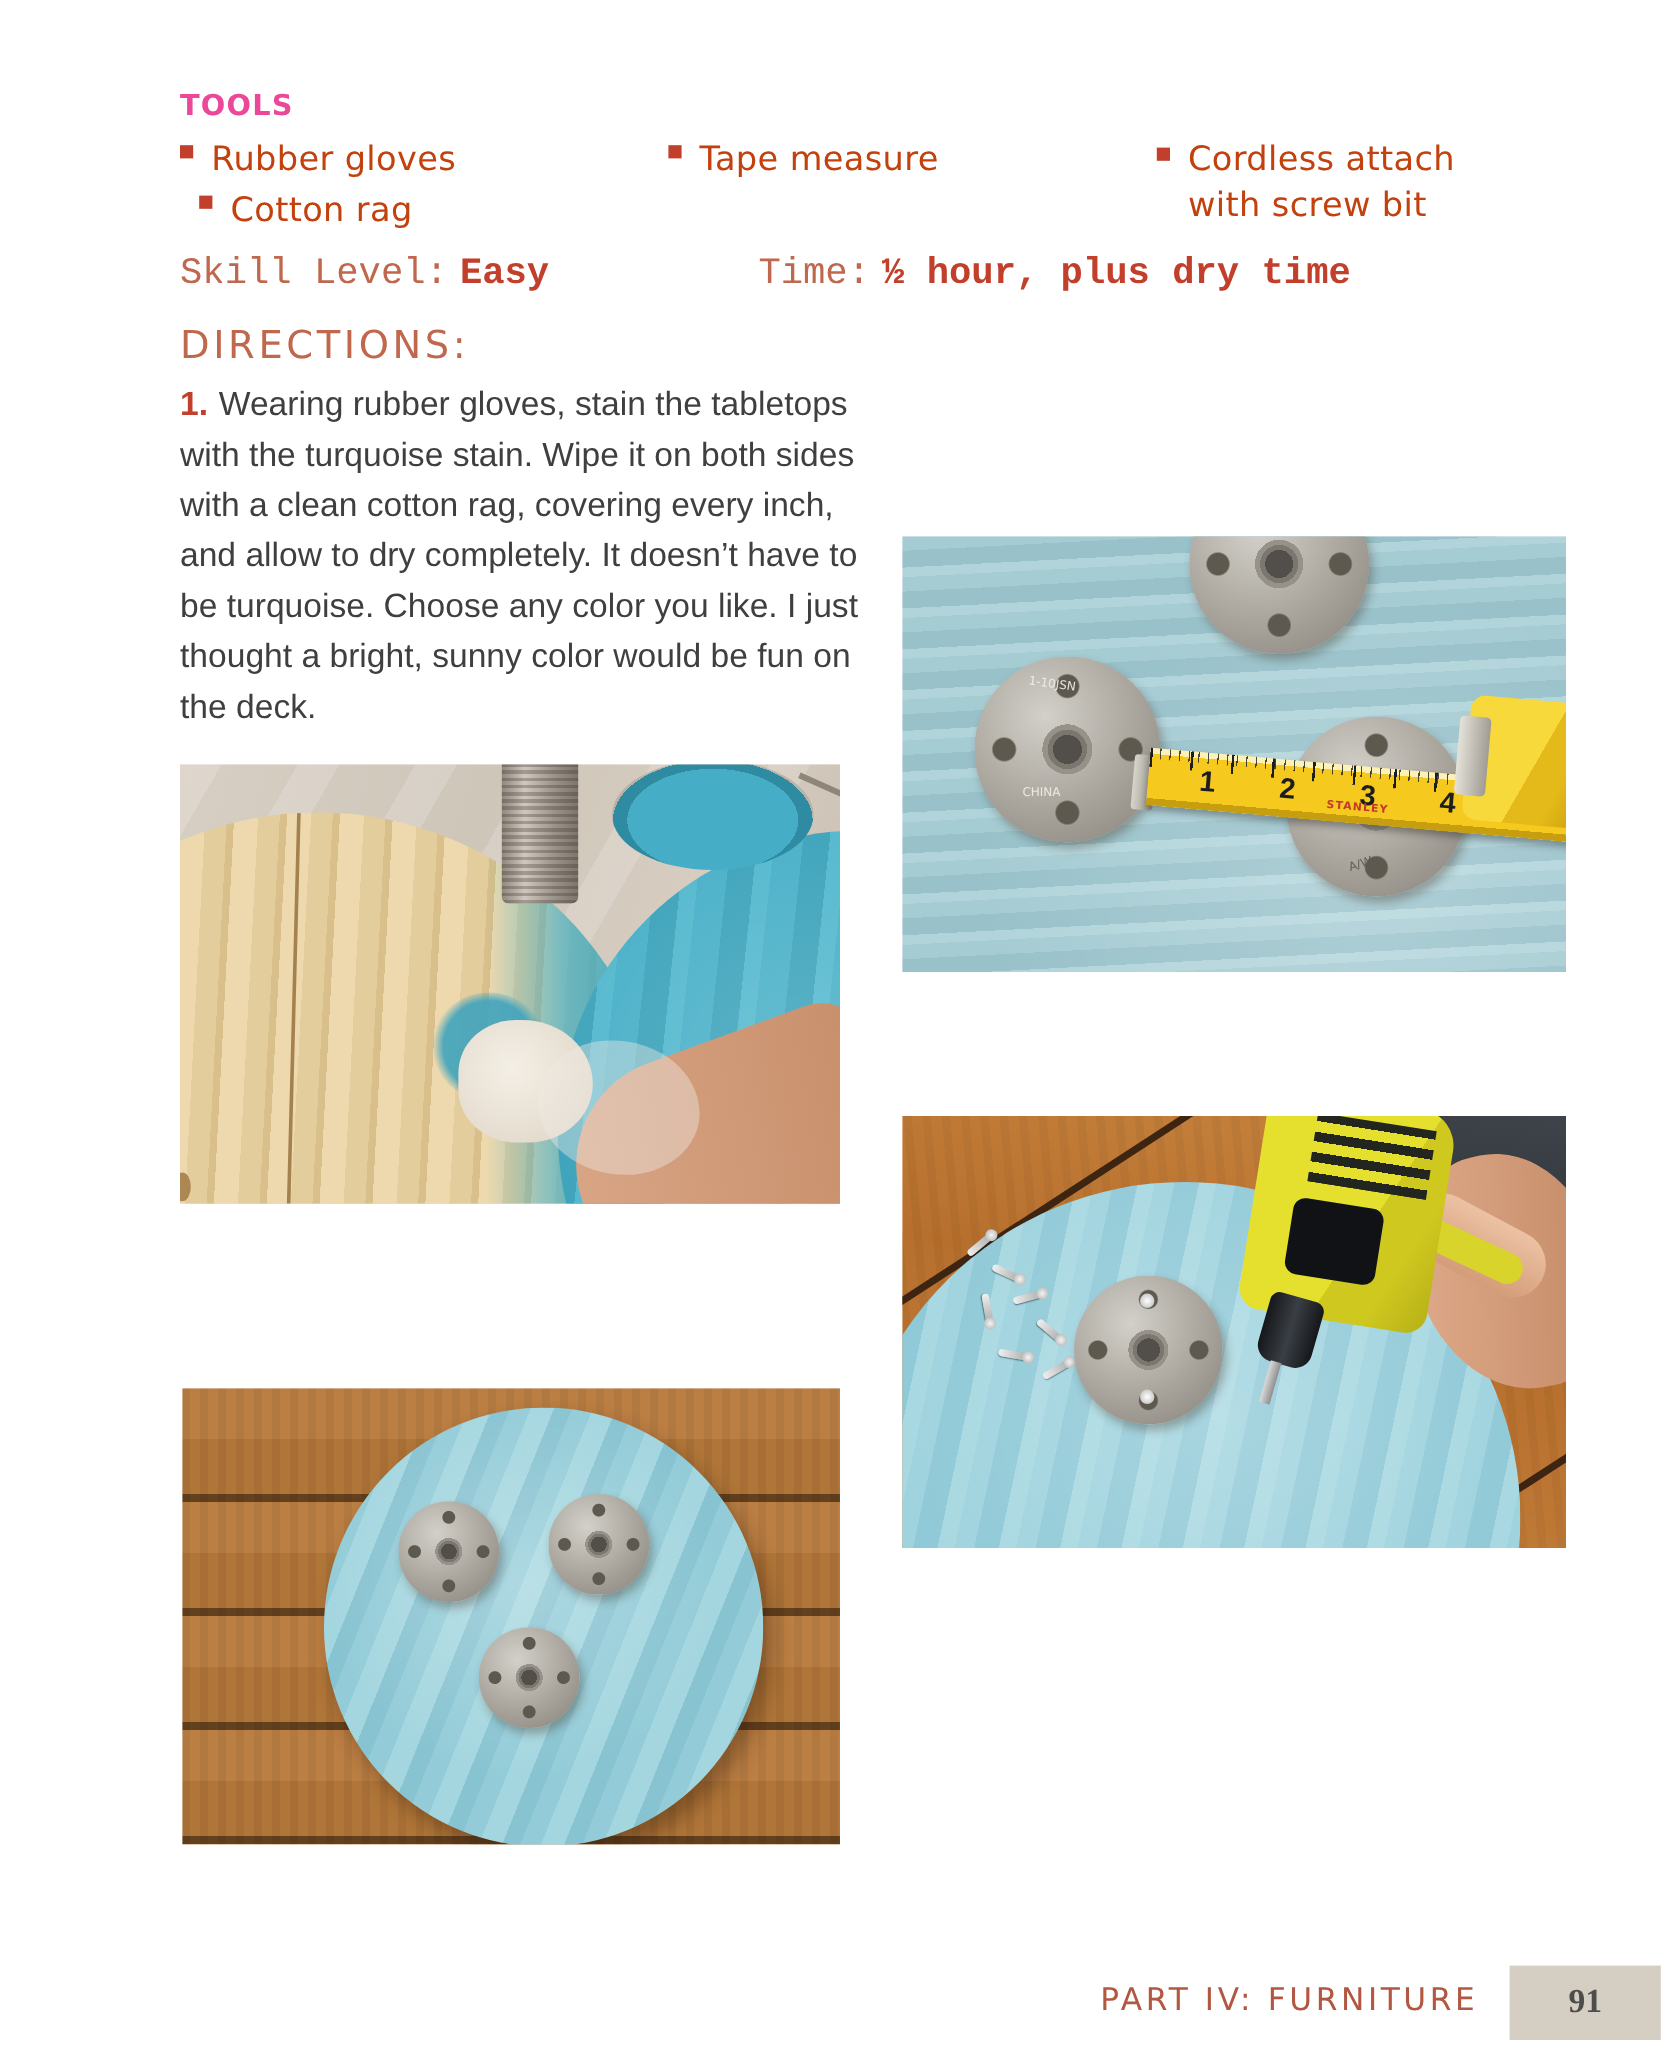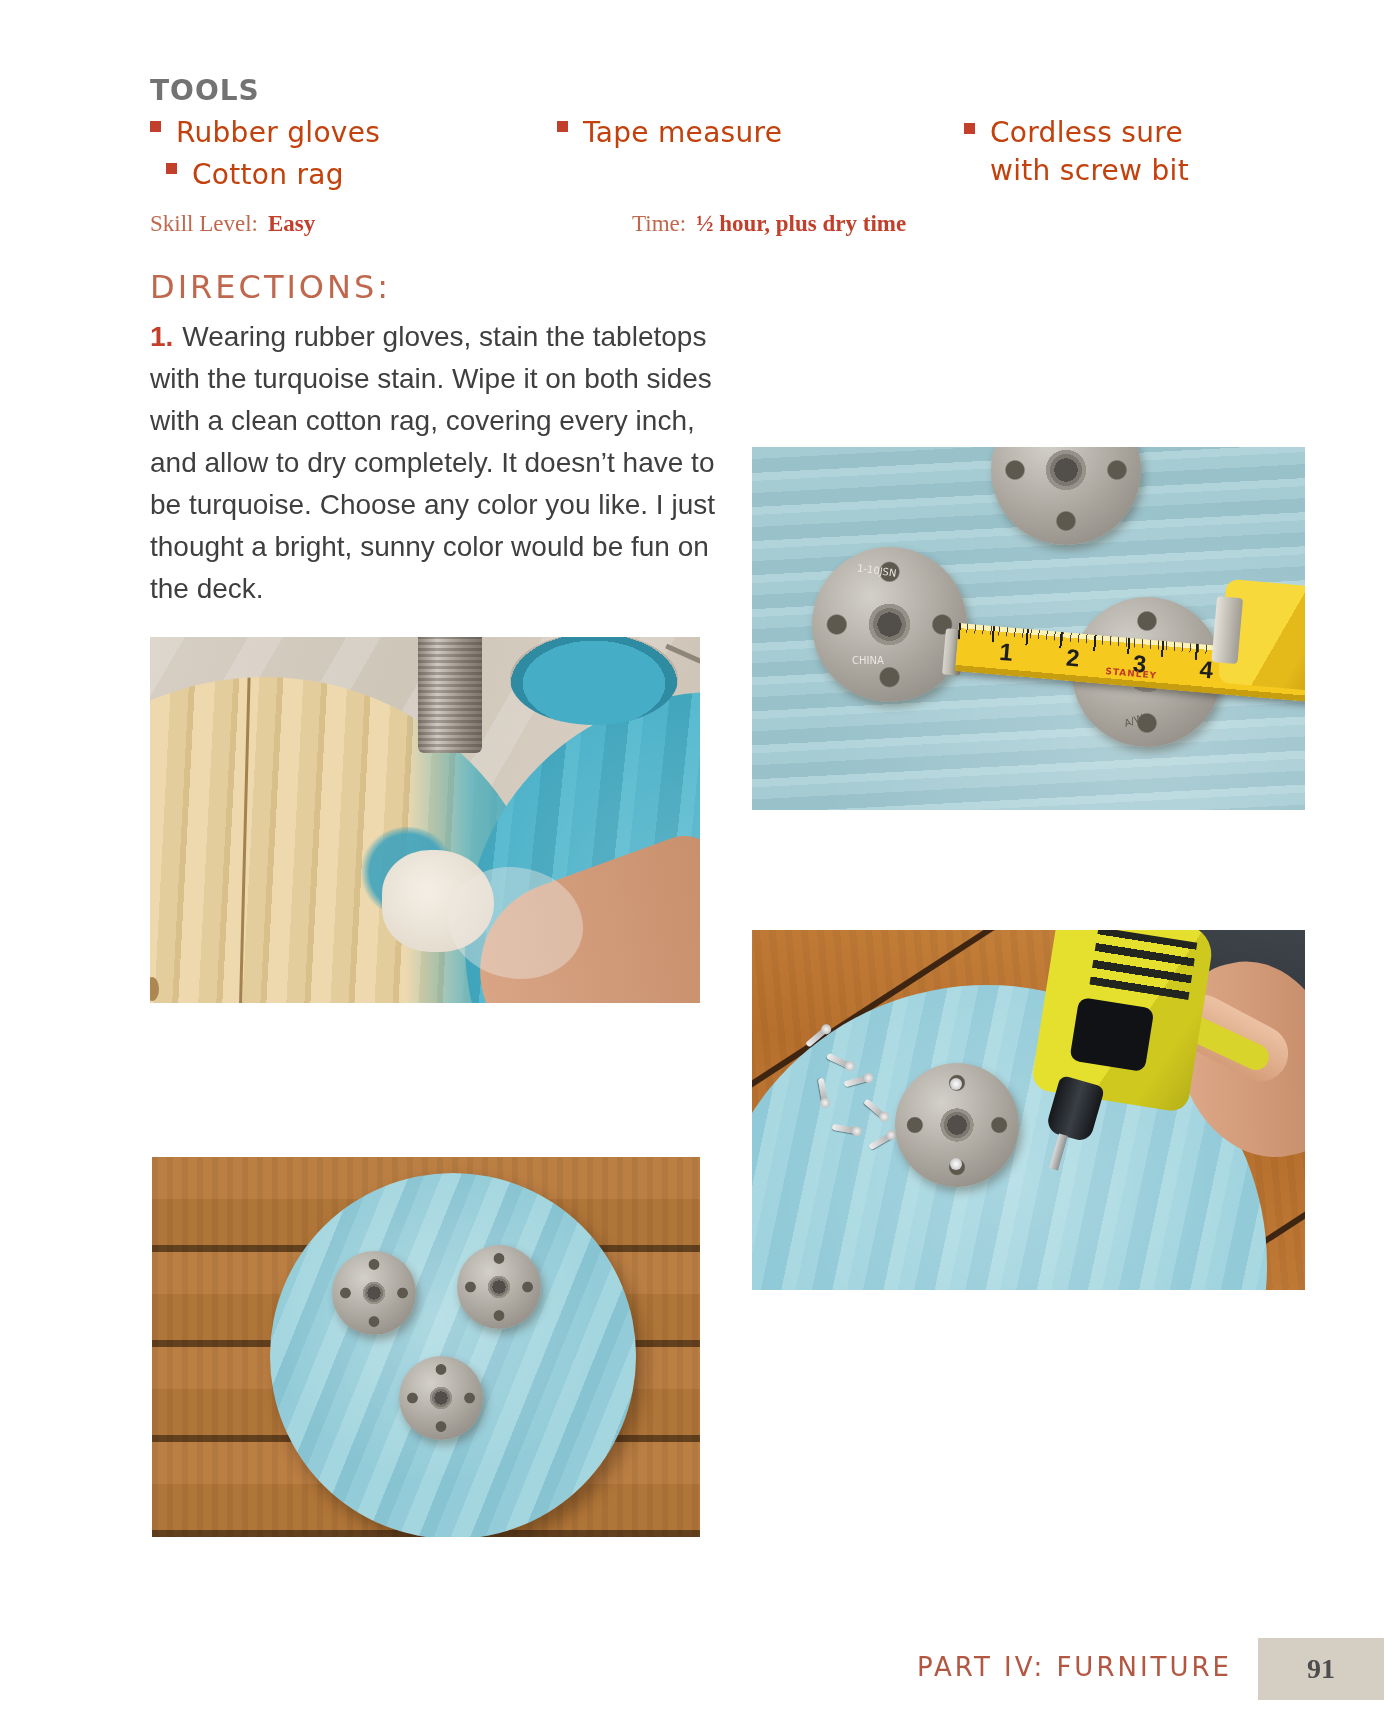--- a/index.html
+++ b/index.html
@@ -1,27 +1,27 @@
 <!DOCTYPE html>
 <html><head>
 <meta charset="utf-8">
 <style>
   html,body{margin:0;padding:0;background:#ffffff;}
   .page{position:relative;width:1396px;height:1723px;background:#ffffff;overflow:hidden;
         font-family:"Liberation Sans",sans-serif;color:#3f3f3f;}
 
   
   .tools-h{position:absolute;left:150px;top:74px;font-family:"DejaVu Sans",sans-serif;
-           font-weight:700;font-size:28px;letter-spacing:1px;color:#737373;}
+           font-weight:700;font-size:24px;letter-spacing:1px;color:#ec4899;}
   .tool{position:absolute;font-family:"DejaVu Sans",sans-serif;font-size:28px;color:#c2410c;letter-spacing:.3px;}
   .bullet{display:inline-block;width:11px;height:11px;background:#c2402b;margin-right:15px;vertical-align:10px;}
   .tool-two-line{display:flex;}
   .tool-two-line .lines{line-height:38px;}
 
-  .meta-line{position:absolute;font-family:Liberation Serif, serif;font-size:23px;}
+  .meta-line{position:absolute;font-family:Liberation Mono, monospace;font-size:31px;}
   .meta-line .lbl{color:#c0684e;font-weight:400;margin-right:10px;}
   .meta-line .val{color:#c2402b;font-weight:700;}
 
   .dir-h{position:absolute;left:150px;top:268px;font-family:"DejaVu Sans",sans-serif;
          font-size:32px;font-weight:400;letter-spacing:3px;color:#c0684e;}
 
   
   .step{position:absolute;margin:0;font-size:28px;line-height:42px;color:#3f3f3f;
         font-family:"Liberation Sans",sans-serif;}
   .step .num{font-weight:700;color:#c2402b;margin-right:9px;}
@@ -159,21 +159,21 @@
   </div>
   <div class="tool" style="left:166px;top:158px;">
     <span class="bullet"></span><span>Cotton rag</span>
   </div>
   <div class="tool" style="left:557px;top:116px;">
     <span class="bullet"></span><span>Tape measure</span>
   </div>
   <div class="tool tool-two-line" style="left:964px;top:114px;">
     <span class="bullet" style="margin-top:9px;"></span>
     <span class="lines">
-      <span style="position:static;display:block;">Cordless sure</span>
+      <span style="position:static;display:block;">Cordless attach</span>
       <span style="position:static;display:block;">with screw bit</span>
     </span>
   </div>
 
   <div class="meta-line" style="left:150px;top:211px;">
     <span class="lbl">Skill Level:</span><span class="val">Easy</span>
   </div>
   <div class="meta-line" style="left:632px;top:211px;">
     <span class="lbl">Time:</span><span class="val">½ hour, plus dry time</span>
   </div>

